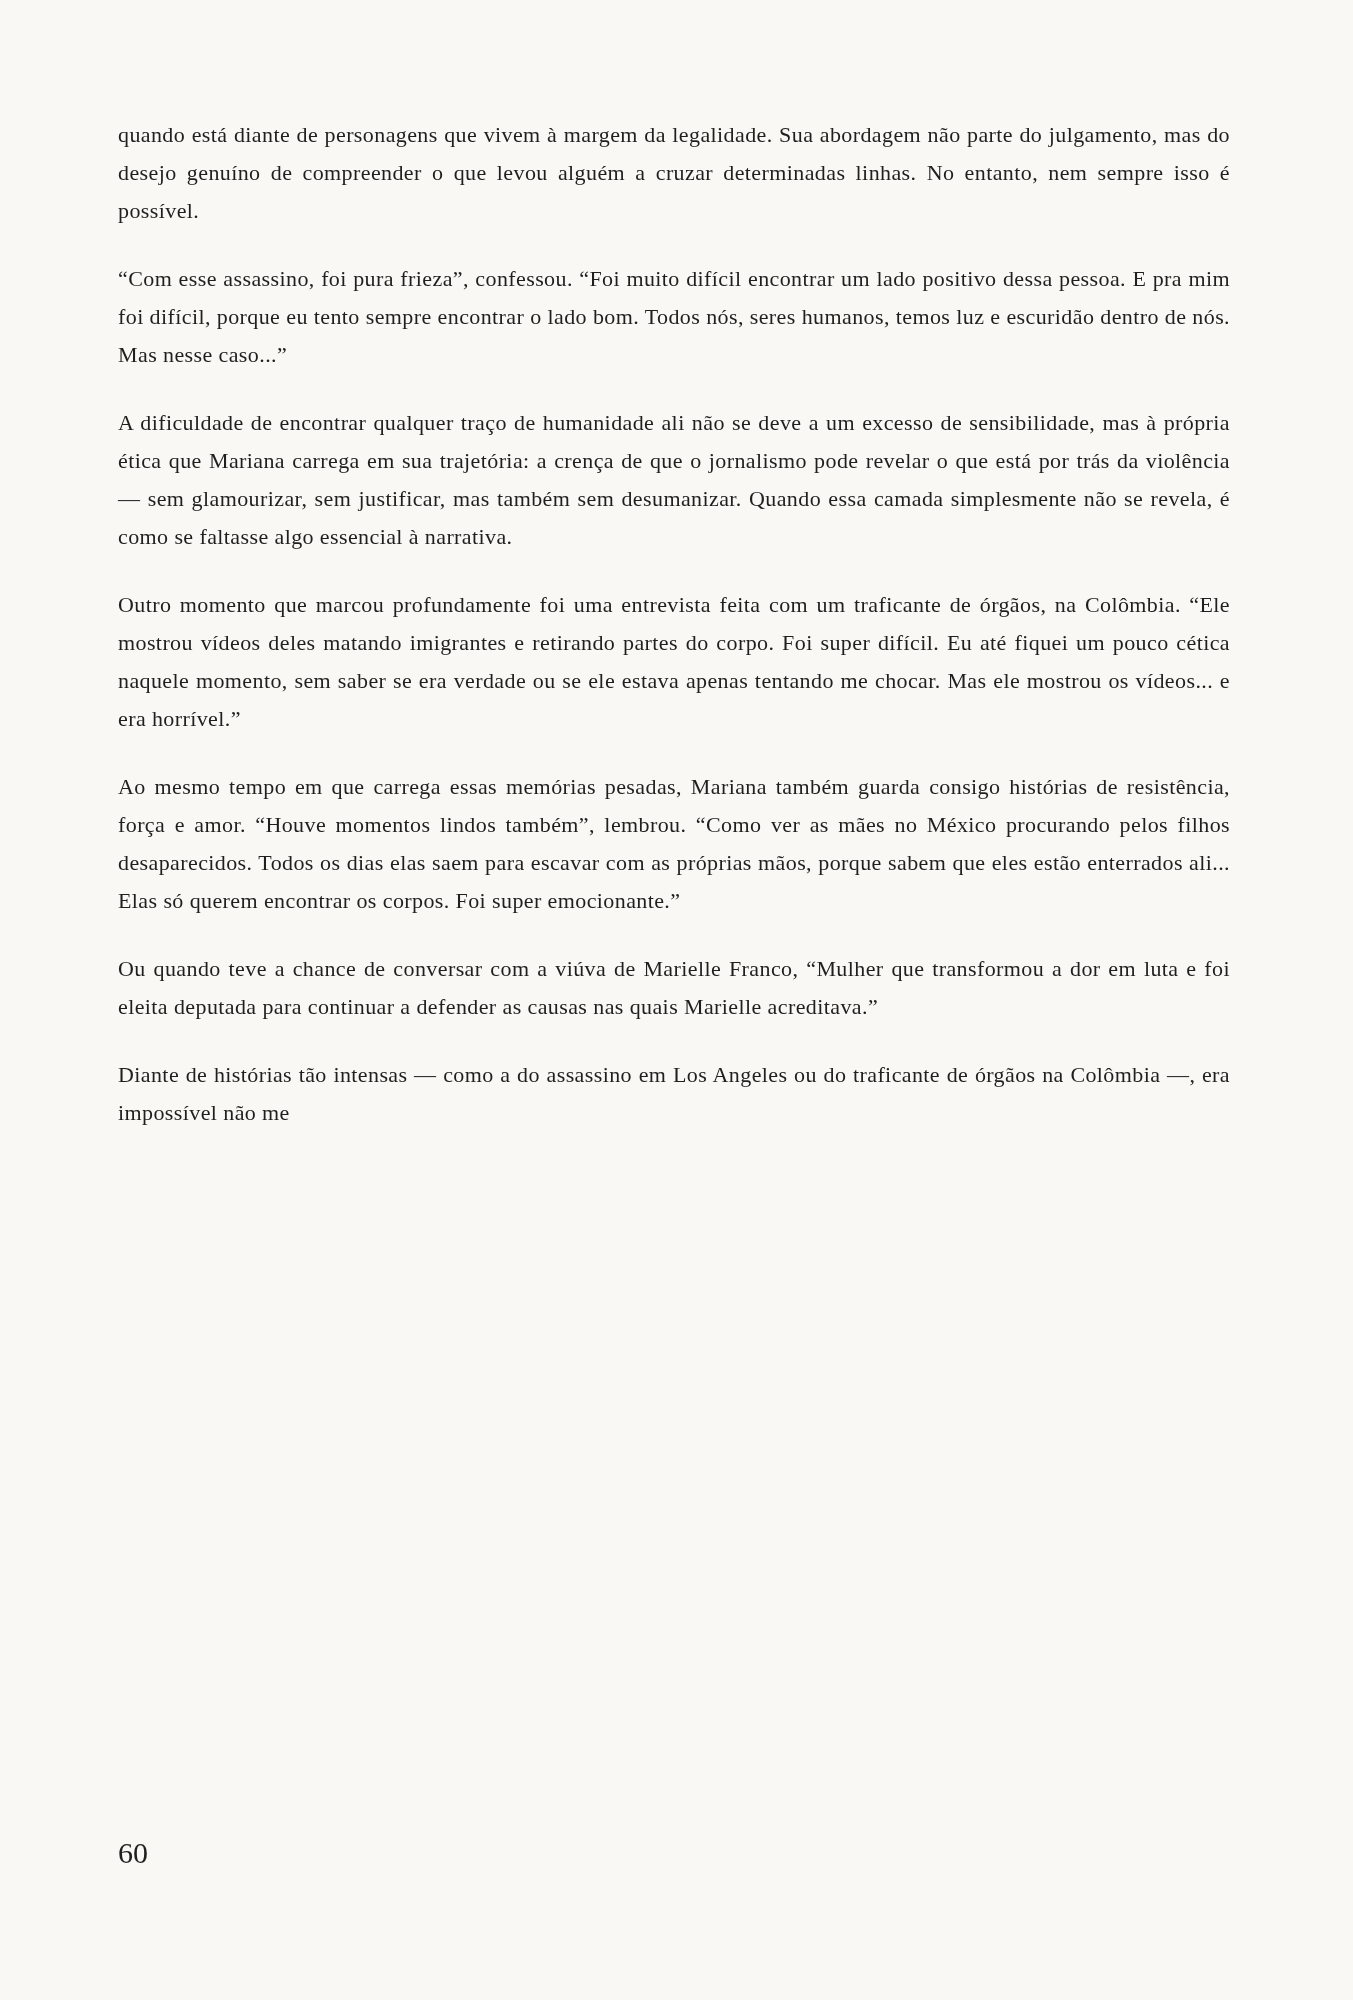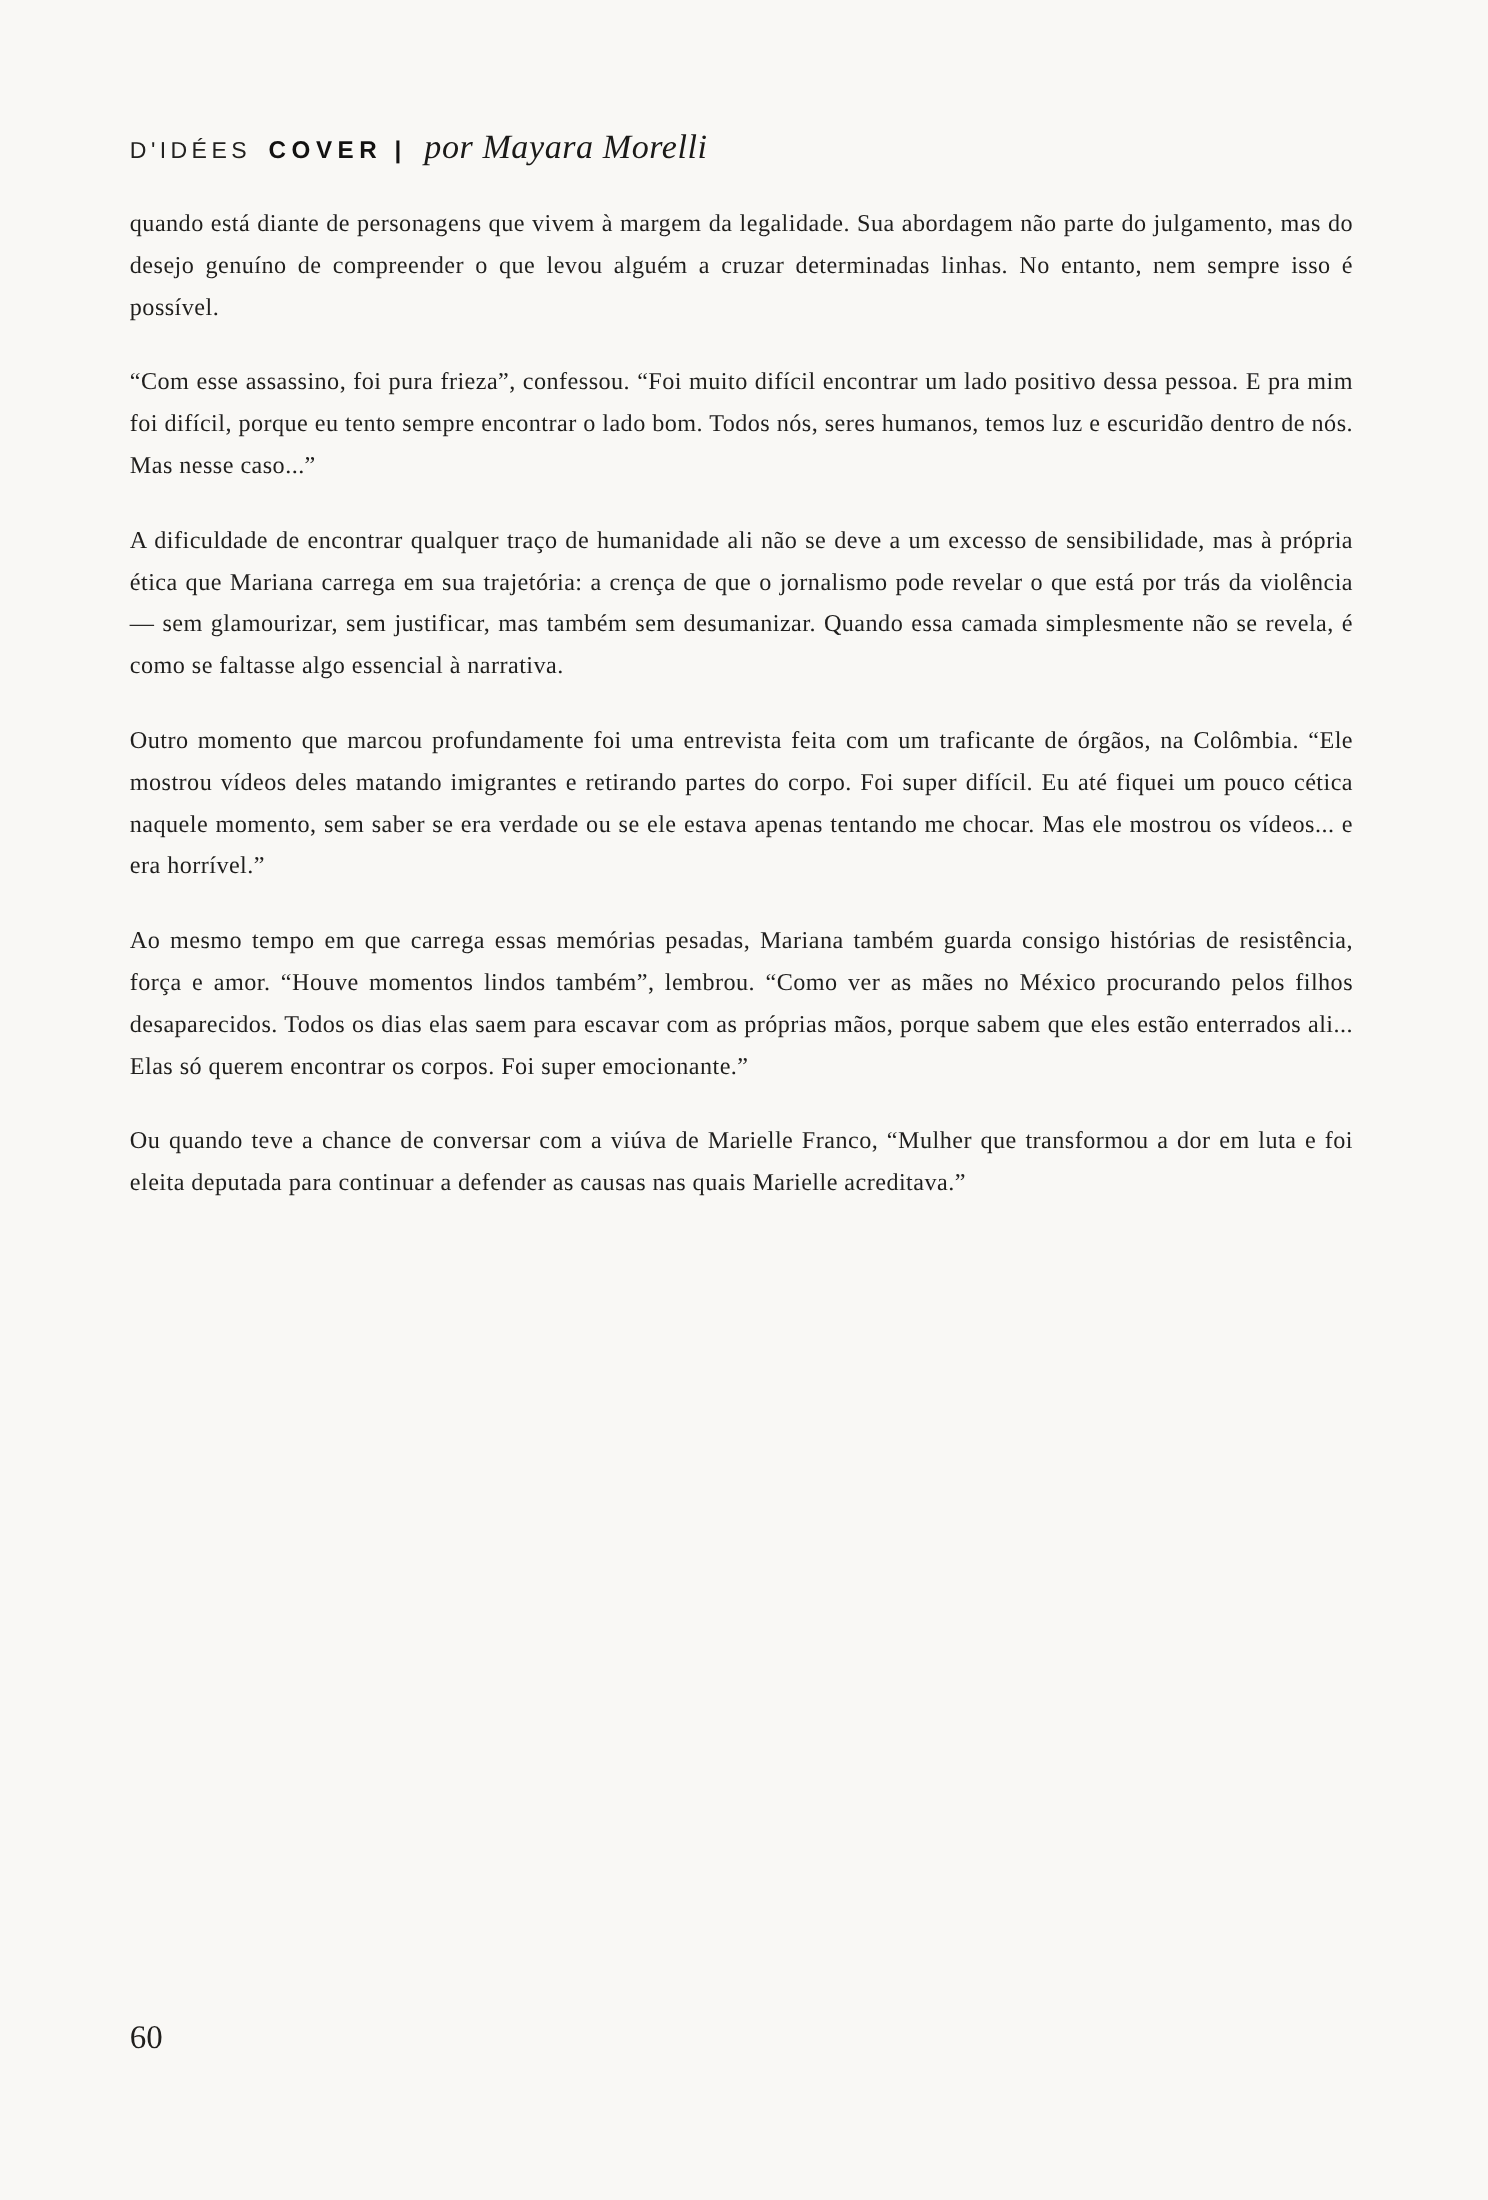--- a/index.html
+++ b/index.html
@@ -67,31 +67,27 @@
     font-size: 30px;
     color: #201f1d;
   }
 </style>
 </head>
 <body>
 
 <div class="page">
   <div class="content">
 
-    <div class="header-row">
-      <span class="brand">D'IDÉES</span>
-      <span class="section-label">COVER |</span>
-      <span class="byline">por Mayara Morelli</span>
-    </div>
 
     <div class="article">
       <p>quando está diante de personagens que vivem à margem da legalidade. Sua abordagem não parte do julgamento, mas do desejo genuíno de compreender o que levou alguém a cruzar determinadas linhas. No entanto, nem sempre isso é possível.</p>
       <p>“Com esse assassino, foi pura frieza”, confessou. “Foi muito difícil encontrar um lado positivo dessa pessoa. E pra mim foi difícil, porque eu tento sempre encontrar o lado bom. Todos nós, seres humanos, temos luz e escuridão dentro de nós. Mas nesse caso...”</p>
       <p>A dificuldade de encontrar qualquer traço de humanidade ali não se deve a um excesso de sensibilidade, mas à própria ética que Mariana carrega em sua trajetória: a crença de que o jornalismo pode revelar o que está por trás da violência — sem glamourizar, sem justificar, mas também sem desumanizar. Quando essa camada simplesmente não se revela, é como se faltasse algo essencial à narrativa.</p>
       <p>Outro momento que marcou profundamente foi uma entrevista feita com um traficante de órgãos, na Colômbia. “Ele mostrou vídeos deles matando imigrantes e retirando partes do corpo. Foi super difícil. Eu até fiquei um pouco cética naquele momento, sem saber se era verdade ou se ele estava apenas tentando me chocar. Mas ele mostrou os vídeos... e era horrível.”</p>
       <p>Ao mesmo tempo em que carrega essas memórias pesadas, Mariana também guarda consigo histórias de resistência, força e amor. “Houve momentos lindos também”, lembrou. “Como ver as mães no México procurando pelos filhos desaparecidos. Todos os dias elas saem para escavar com as próprias mãos, porque sabem que eles estão enterrados ali... Elas só querem encontrar os corpos. Foi super emocionante.”</p>
       <p>Ou quando teve a chance de conversar com a viúva de Marielle Franco, “Mulher que transformou a dor em luta e foi eleita deputada para continuar a defender as causas nas quais Marielle acreditava.”</p>
+      <p>Diante de histórias tão intensas — como a do assassino em Los Angeles ou do traficante de órgãos na Colômbia —, era impossível não me</p>
     </div>
 
   </div>
 
   <div class="page-number">60</div>
 </div>
 
 </body></html>

